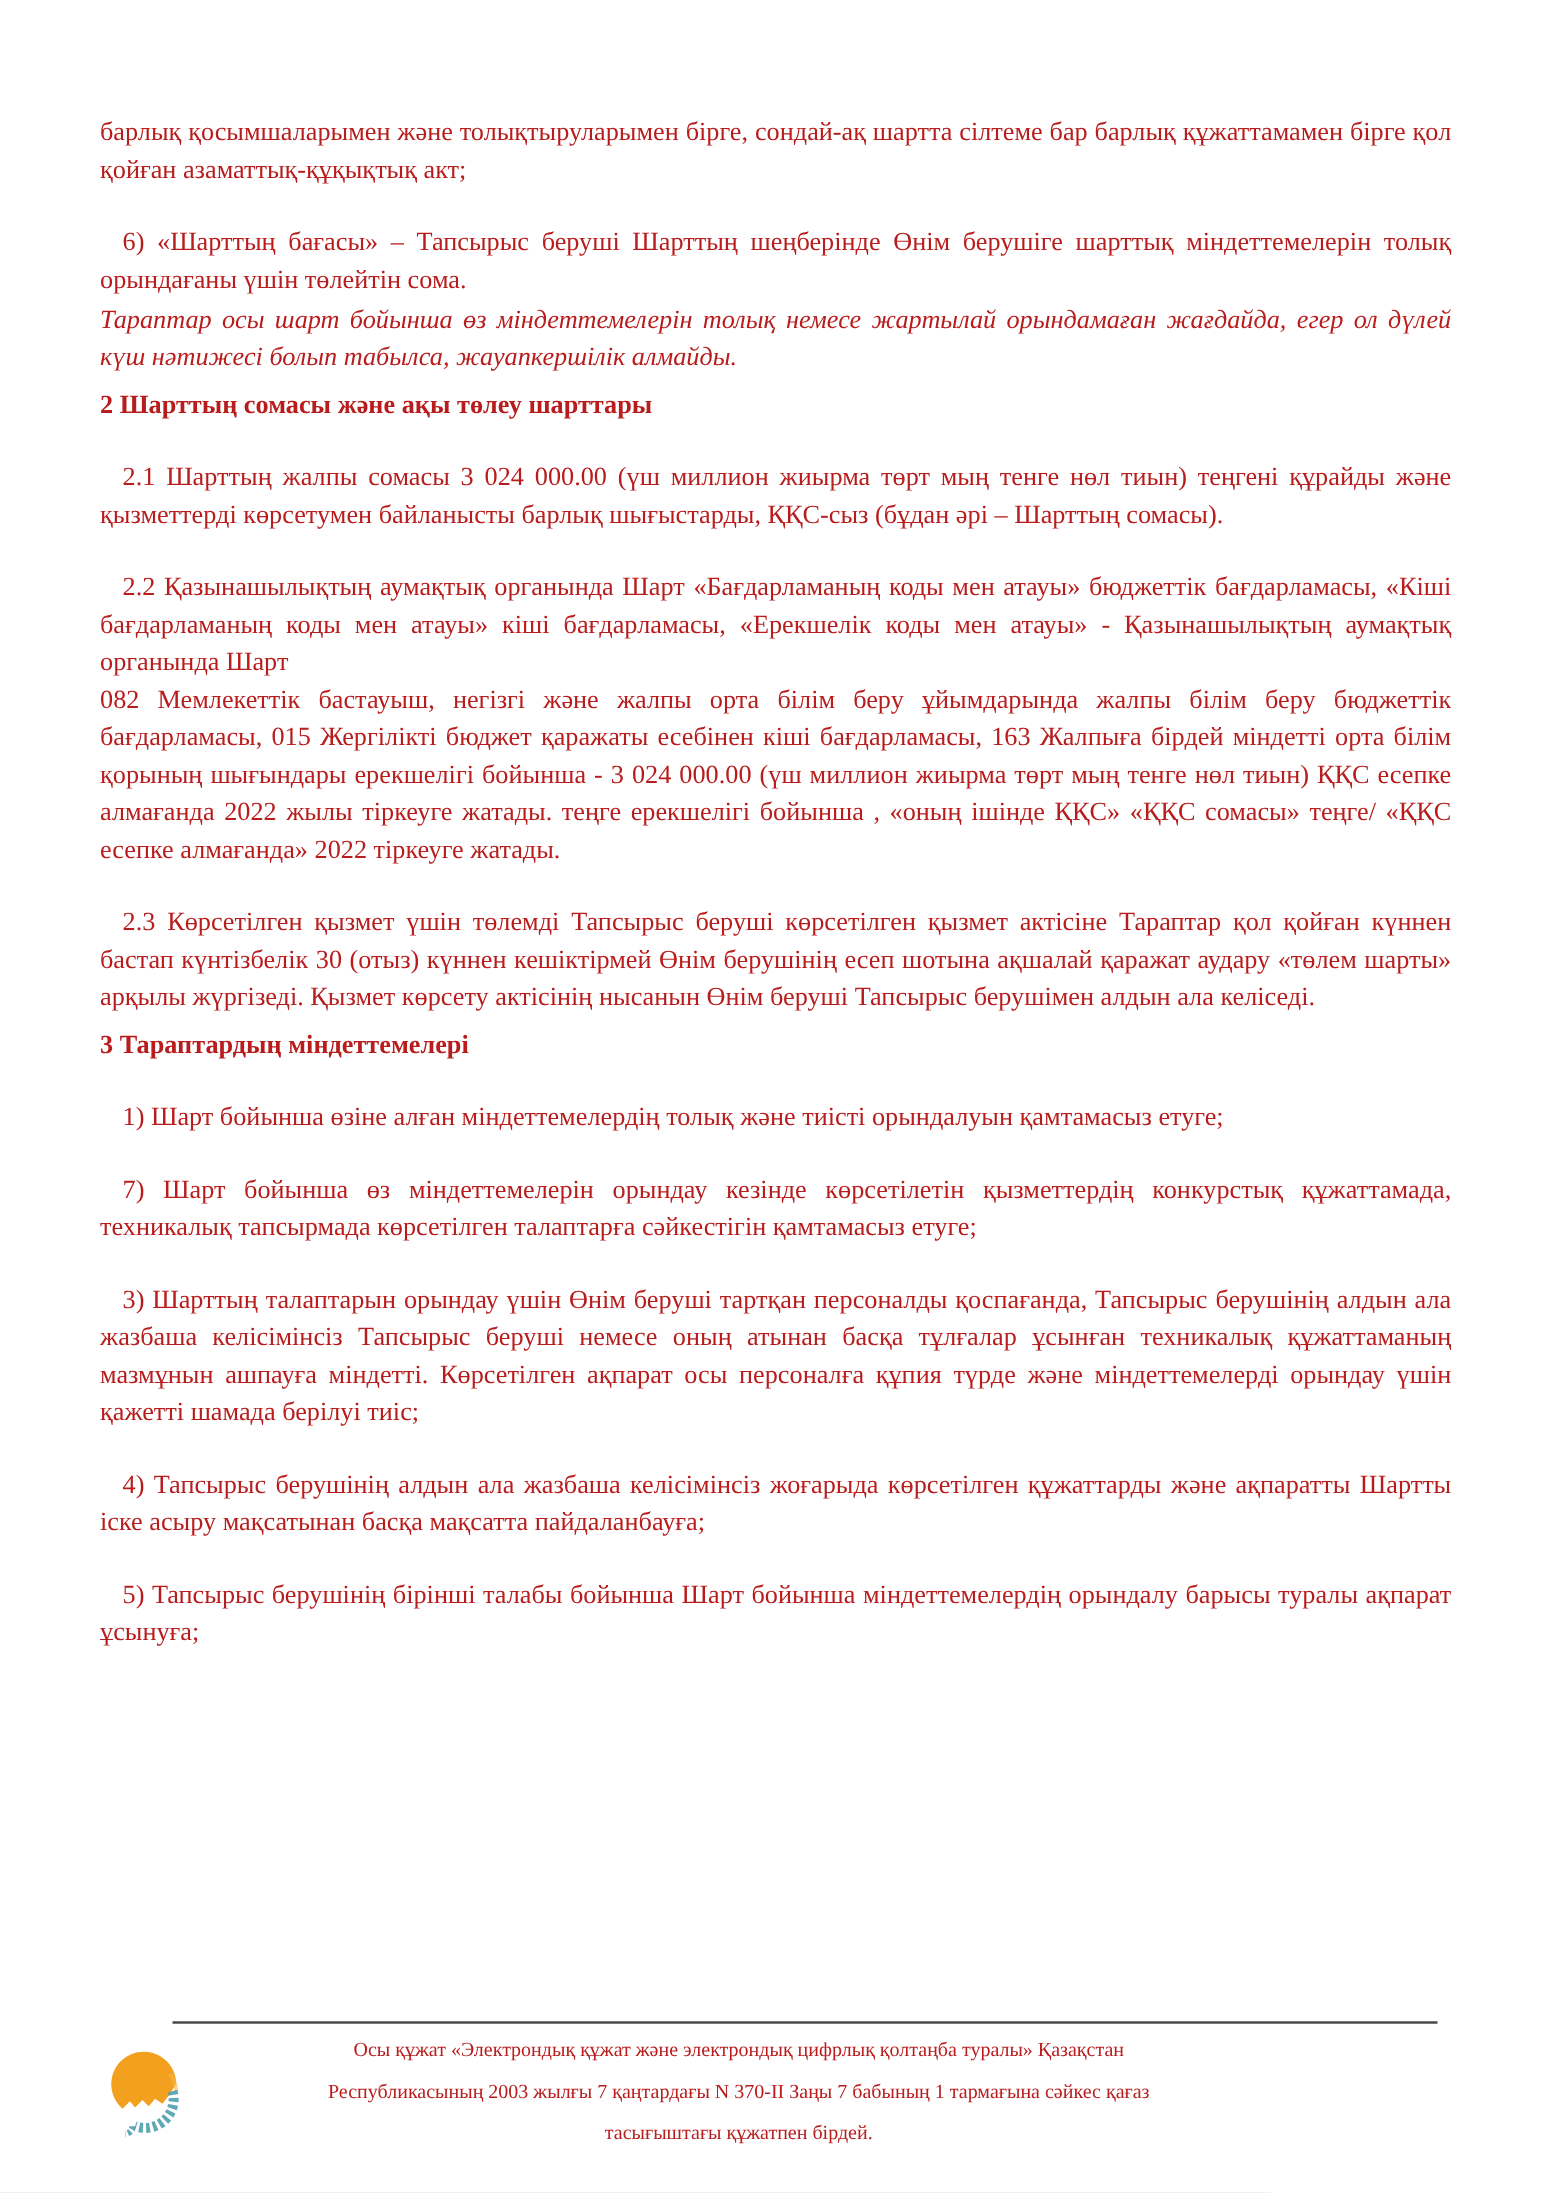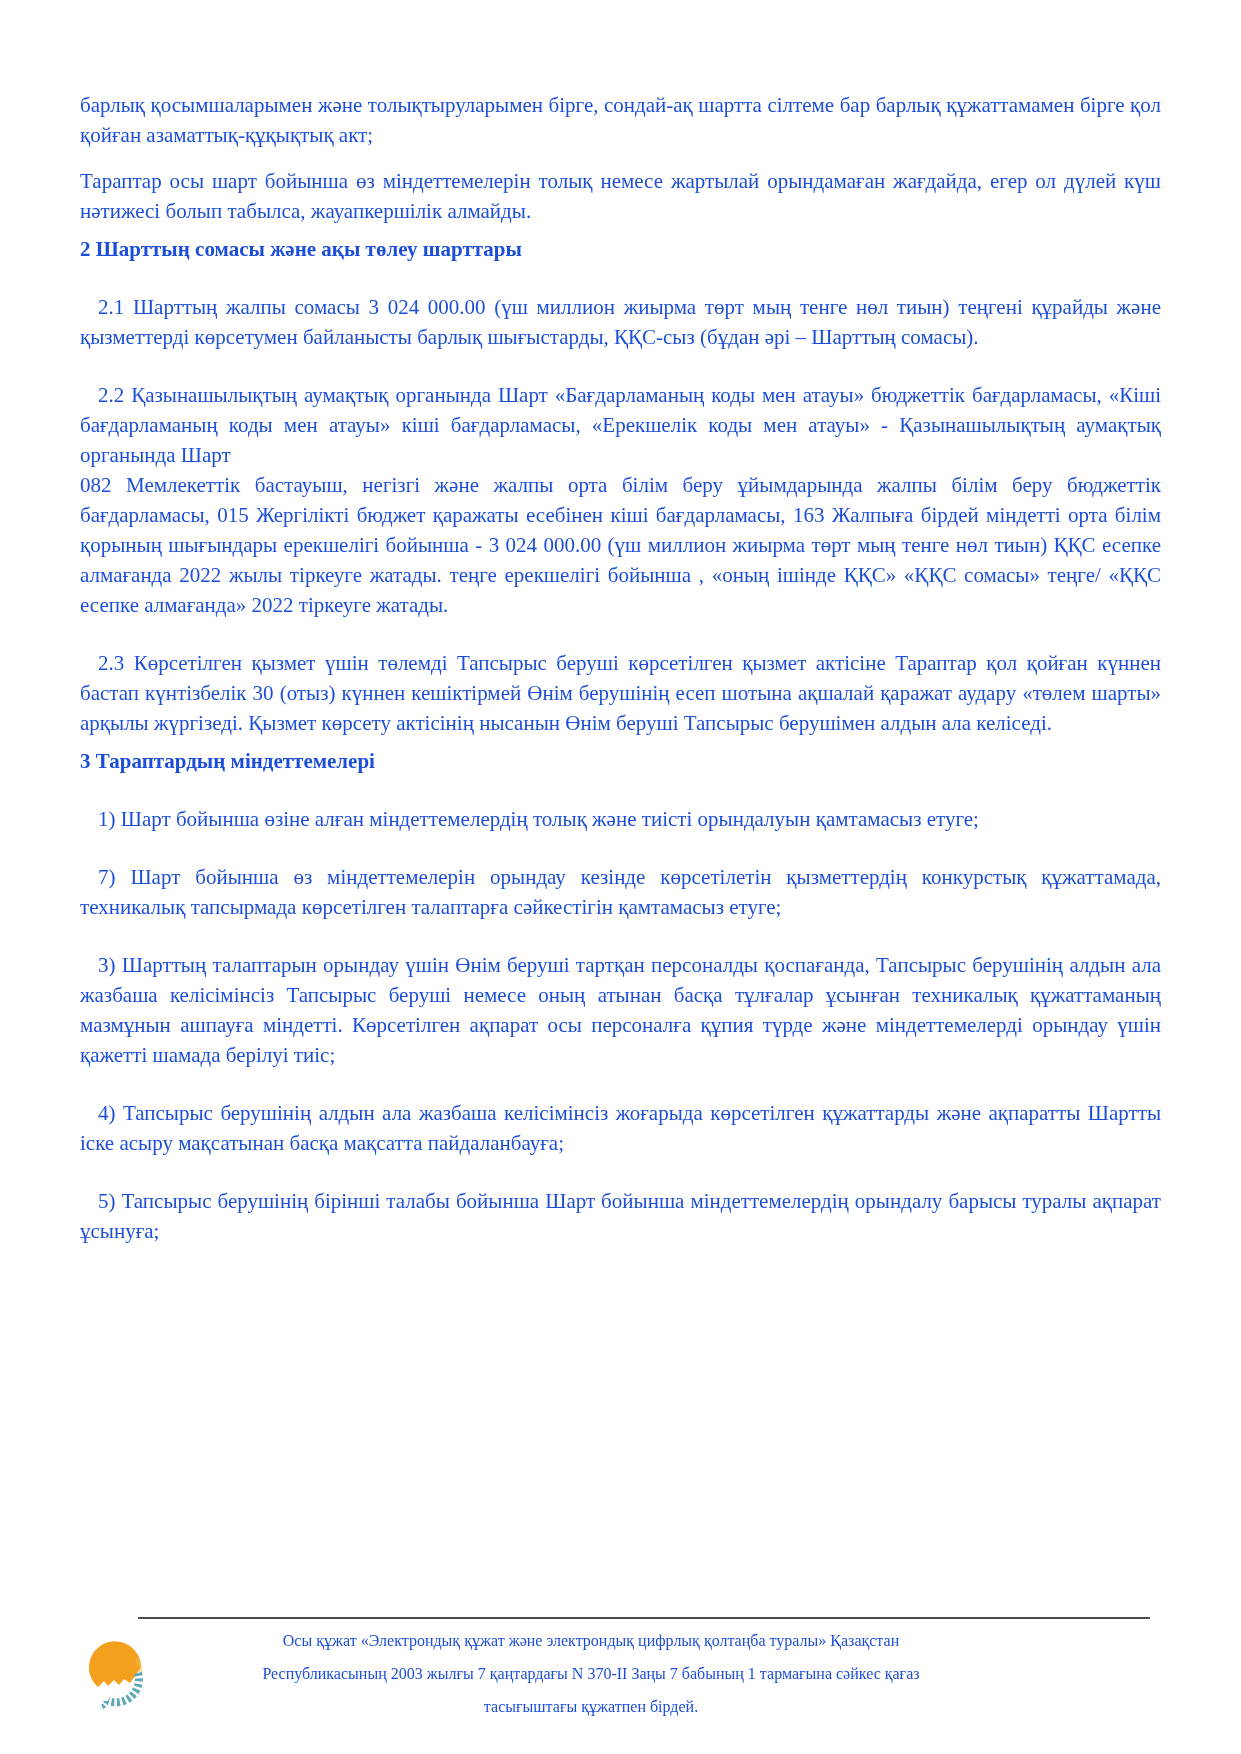--- a/index.html
+++ b/index.html
@@ -4,36 +4,36 @@
 <style>
   html, body { margin: 0; padding: 0; background: #e8e8e8; }
   .page {
     position: relative;
     width: 1241px;
     height: 1754px;
     margin: 0 auto;
     background: #ffffff;
     overflow: hidden;
     font-family: "Liberation Serif", "DejaVu Serif", serif;
-    color: #1d4ed8;
+    color: #b91c1c;
   }
   .content {
     position: absolute;
     left: 80px;
     top: 0;
     width: 1081px;
     padding-top: 90px;
     font-size: 21px;
     line-height: 30px;
     text-align: justify;
     z-index: 2;
   }
   .para { margin: 28px 0 0 0; }
   .para.first { margin-top: 0; }
-  .para.no-gap { margin-top: 16px; }
+  .para.no-gap { margin-top: 2px; font-style: italic; }
   .para.indent { text-indent: 18px; }
   .heading {
     margin: 8px 0 28px 0;
     font-weight: bold;
   }
   .b { font-weight: normal; }
   .footer-separator {
     position: absolute;
     left: 138px;
     top: 1617px;
@@ -63,20 +63,21 @@
 </style>
 </head>
 <body>
 
 <div class="page">
 
   <div class="content">
 
     <p class="para first">барлық қосымшаларымен және толықтыруларымен бірге, сондай-ақ шартта сілтеме бар барлық құжаттамамен бірге қол қойған азаматтық-құқықтық акт;</p>
 
+    <p class="para indent">6) «Шарттың бағасы» – Тапсырыс беруші Шарттың шеңберінде Өнім берушіге шарттық міндеттемелерін толық орындағаны үшін төлейтін сома.</p>
 
     <p class="para no-gap">Тараптар осы шарт бойынша өз міндеттемелерін толық немесе жартылай орындамаған жағдайда, егер ол дүлей күш нәтижесі болып табылса, жауапкершілік алмайды.</p>
 
     <p class="heading">2 Шарттың сомасы және ақы төлеу шарттары</p>
 
     <p class="para indent">2.1 Шарттың жалпы сомасы 3 024 000.00 (үш миллион жиырма төрт мың тенге нөл тиын) теңгені құрайды және қызметтерді көрсетумен байланысты барлық шығыстарды, ҚҚС-сыз (бұдан әрі – Шарттың сомасы).</p>
 
     <p class="para indent"><span>2.2 Қазынашылықтың аумақтық органында Шарт «Бағдарламаның коды мен атауы» бюджеттік бағдарламасы, «Кіші бағдарламаның коды мен атауы» кіші бағдарламасы, «Ерекшелік коды мен атауы» - Қазынашылықтың аумақтық органында Шарт</span><br><span class="b">082</span><span> Мемлекеттік бастауыш, негізгі және жалпы орта білім беру ұйымдарында жалпы білім беру бюджеттік бағдарламасы, </span><span class="b">015</span><span> Жергілікті бюджет қаражаты есебінен кіші бағдарламасы, </span><span class="b">163</span><span> Жалпыға бірдей міндетті орта білім қорының шығындары ерекшелігі бойынша - 3 024 000.00 (үш миллион жиырма төрт мың тенге нөл тиын) ҚҚС есепке алмағанда 2022 жылы тіркеуге жатады. теңге ерекшелігі бойынша , «оның ішінде ҚҚС» «ҚҚС сомасы» теңге/ «ҚҚС есепке алмағанда» 2022 тіркеуге жатады.</span></p>
 
     <p class="para indent">2.3 Көрсетілген қызмет үшін төлемді Тапсырыс беруші көрсетілген қызмет актісіне Тараптар қол қойған күннен бастап күнтізбелік 30 (отыз) күннен кешіктірмей Өнім берушінің есеп шотына ақшалай қаражат аудару «төлем шарты» арқылы жүргізеді. Қызмет көрсету актісінің нысанын Өнім беруші Тапсырыс берушімен алдын ала келіседі.</p>

